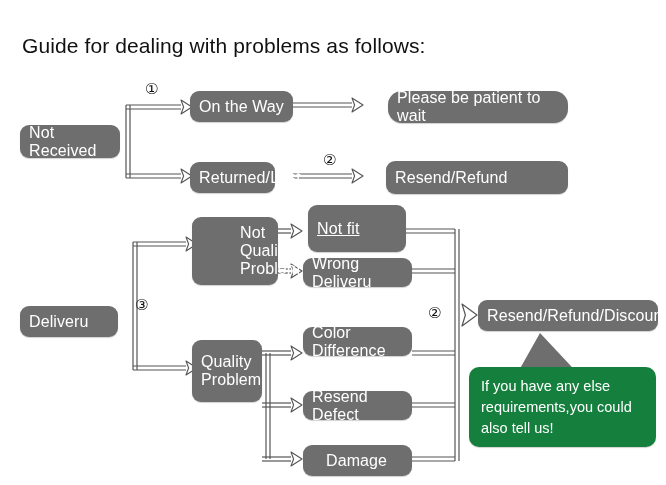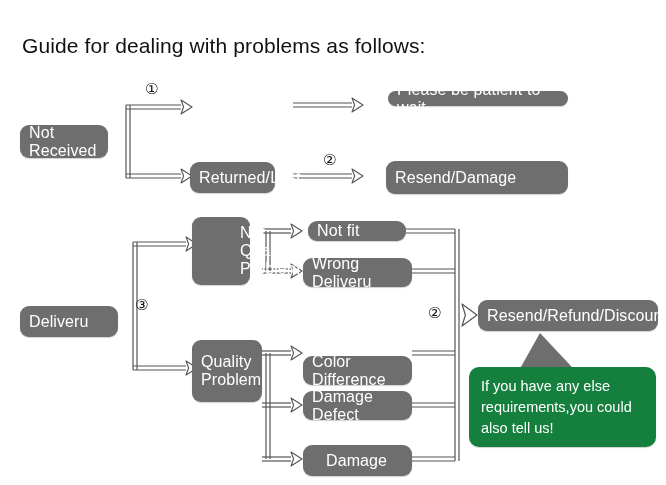--- a/index.html
+++ b/index.html
@@ -144,66 +144,69 @@
     <use href="#ah" x="291" y="211"></use>
     <use href="#ah" x="291" y="251"></use>
     <use href="#ah" x="291" y="333"></use>
     <use href="#ah" x="291" y="385"></use>
     <use href="#ah" x="291" y="439"></use>
     <use href="#ahbig" x="462" y="295"></use>
 
     <path d="M540,313 L585,361 L513,361 Z" fill="#6e6e6e"></path>
   </svg>
 
-  <div class="node pad-l" style="left:20px;top:105px;width:88px;height:33px;">
+  <div class="node pad-l" style="left:20px;top:105px;width:100px;height:33px;">
     <span>Not Received</span>
   </div>
 
+  <div class="node pad-l" style="left:190px;top:71px;width:103px;height:31px;">
+    <span>On the Way</span>
+  </div>
 
   <div class="node pad-l" style="left:190px;top:142px;width:85px;height:31px;">
     <span>Returned/Lost</span>
   </div>
 
-  <div class="node pad-l" style="left:388px;top:71px;width:180px;height:15px;border-radius:14px;">
+  <div class="node pad-l" style="left:388px;top:71px;width:180px;height:32px;border-radius:14px;">
     <span>Please be patient to wait</span>
   </div>
 
   <div class="node pad-l" style="left:386px;top:141px;width:182px;height:33px;">
-    <span>Resend/Damage</span>
+    <span>Resend/Refund</span>
   </div>
 
   <div class="node pad-l" style="left:20px;top:286px;width:98px;height:31px;">
     <span>Deliveru</span>
   </div>
 
-  <div class="node pad-l" style="left:192px;top:197px;width:58px;height:68px;padding-left:48px;">
+  <div class="node pad-l" style="left:192px;top:197px;width:86px;height:68px;padding-left:48px;">
     <span>Not
 Quality
 Problem</span>
   </div>
 
   <div class="node pad-l" style="left:192px;top:320px;width:70px;height:62px;">
     <span>Quality
 Problem</span>
   </div>
 
-  <div class="node pad-l" style="left:308px;top:201px;width:98px;height:20px;">
+  <div class="node pad-l" style="left:308px;top:185px;width:98px;height:47px;text-decoration:underline;">
     <span>Not fit</span>
   </div>
 
   <div class="node pad-l" style="left:303px;top:238px;width:109px;height:29px;justify-content:center;">
     <span>Wrong Deliveru</span>
   </div>
 
-  <div class="node pad-l" style="left:303px;top:336px;width:109px;height:29px;">
+  <div class="node pad-l" style="left:303px;top:307px;width:109px;height:29px;">
     <span>Color Difference</span>
   </div>
 
   <div class="node pad-l" style="left:303px;top:371px;width:109px;height:29px;">
-    <span>Damage Defect</span>
+    <span>Resend Defect</span>
   </div>
 
   <div class="node pad-l" style="left:303px;top:425px;width:109px;height:31px;padding-left:23px;">
     <span>Damage</span>
   </div>
 
   <div class="node pad-l" style="left:478px;top:280px;width:180px;height:31px;">
     <span>Resend/Refund/Discount</span>
   </div>
 

